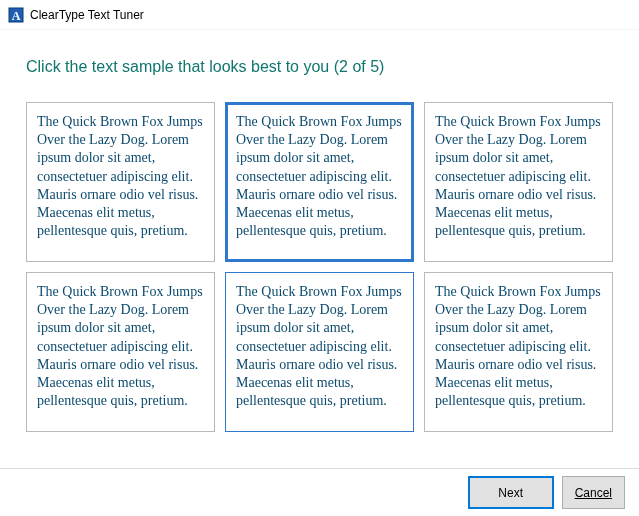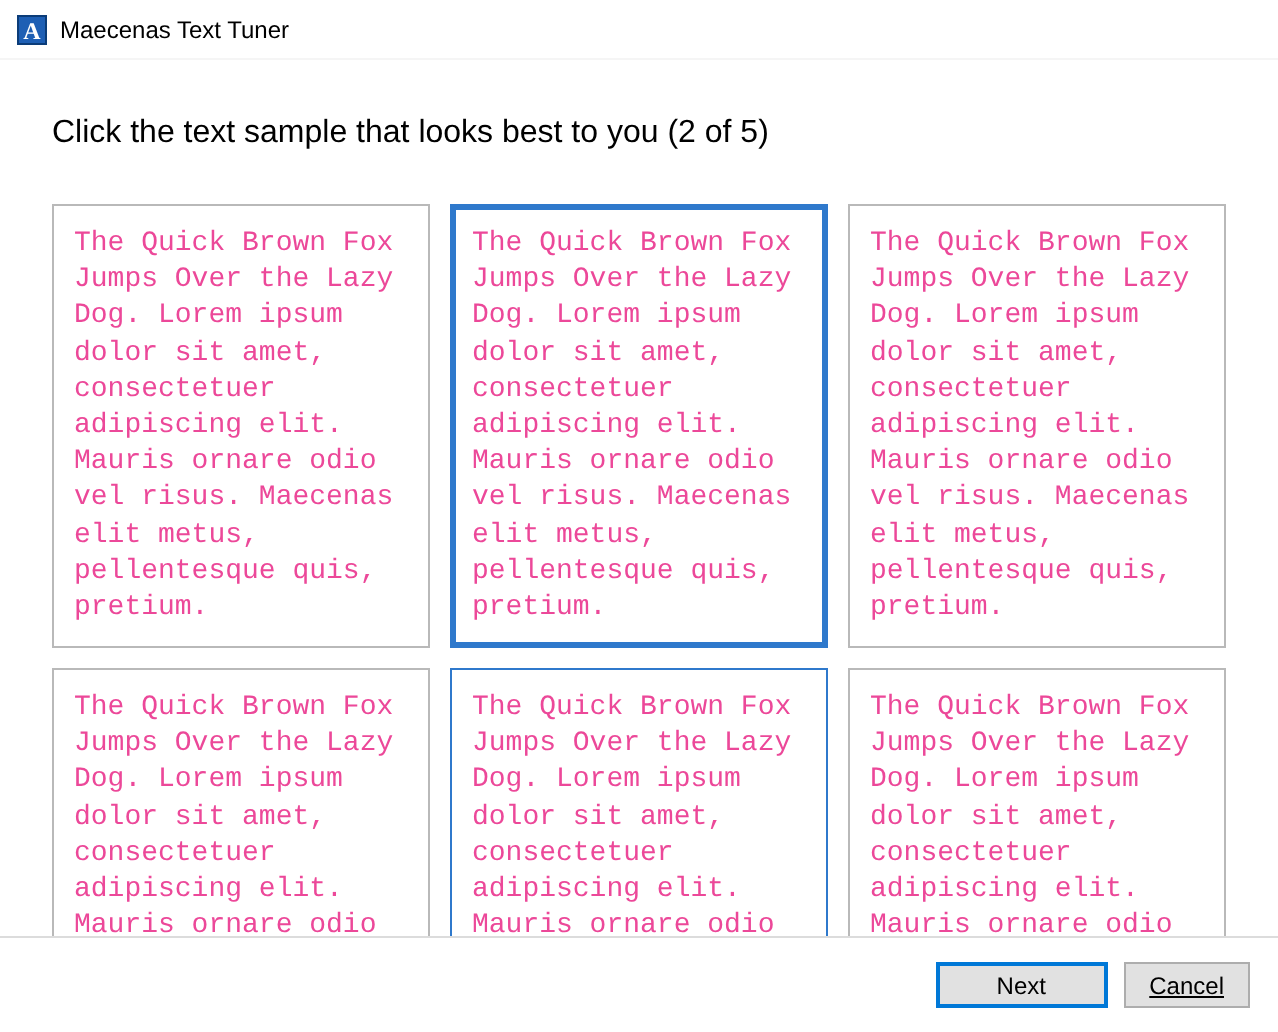--- a/index.html
+++ b/index.html
@@ -22,40 +22,40 @@
   }
   .titlebar .icon {
     width: 16px; height: 16px;
     margin-right: 6px;
     display: flex; align-items: center; justify-content: center;
   }
   .content {
     padding: 24px 26px 10px 26px;
   }
   .heading {
-    color: #000000;
+    color: #0f766e;
     font-size: 16px;
     font-weight: 400;
     margin: 4px 0 26px 0;
   }
   .grid {
     display: grid;
     grid-template-columns: repeat(3, 1fr);
     grid-template-rows: repeat(2, 1fr);
     gap: 10px;
   }
   .sample {
     border: 1px solid #B9B9B9;
     padding: 10px 10px;
     font-size: 14px;
     line-height: 1.3;
-    color: #ec4899;
+    color: #0c4a6e;
     cursor: pointer;
     min-height: 160px;
-    font-family: Liberation Mono, monospace;
+    font-family: Liberation Serif, serif;
   }
   .sample.selected {
     border: 3px solid #2F79CC;
     padding: 8px 8px;
   }
   .sample.hover {
     border: 1px solid #2F79CC;
   }
   .footer {
     position: absolute;
@@ -64,21 +64,21 @@
     border-top: 1px solid #DCDCDC;
     background: #ffffff;
     display: flex;
     align-items: center;
     justify-content: flex-end;
     padding: 0 14px;
     gap: 8px;
   }
   .btn {
     min-width: 86px;
-    height: 23px;
+    height: 33px;
     font-size: 12px;
     font-family: "Segoe UI", sans-serif;
     background: #E1E1E1;
     border: 1px solid #ADADAD;
     cursor: pointer;
     padding: 0 12px;
   }
   .btn.primary {
     border: 2px solid #0078D7;
     background: #E1E1E1;
@@ -91,21 +91,21 @@
 </head>
 <body>
 
 <div class="titlebar">
   <span class="icon">
     <svg width="16" height="16" viewBox="0 0 16 16">
       <rect x="1" y="1" width="14" height="14" fill="#1E5FB4" stroke="#0B3C78" stroke-width="1"></rect>
       <text x="8" y="12.5" text-anchor="middle" font-family="Georgia, serif" font-size="12" font-weight="bold" fill="#ffffff">A</text>
     </svg>
   </span>
-  <span>Maecenas Text Tuner</span>
+  <span>ClearType Text Tuner</span>
 </div>
 
 <div class="content">
   <div class="heading">Click the text sample that looks best to you (2 of 5)</div>
 
   <div class="grid">
     <div class="sample">The Quick Brown Fox Jumps Over the Lazy Dog. Lorem ipsum dolor sit amet, consectetuer adipiscing elit. Mauris ornare odio vel risus. Maecenas elit metus, pellentesque quis, pretium.</div>
     <div class="sample selected">The Quick Brown Fox Jumps Over the Lazy Dog. Lorem ipsum dolor sit amet, consectetuer adipiscing elit. Mauris ornare odio vel risus. Maecenas elit metus, pellentesque quis, pretium.</div>
     <div class="sample">The Quick Brown Fox Jumps Over the Lazy Dog. Lorem ipsum dolor sit amet, consectetuer adipiscing elit. Mauris ornare odio vel risus. Maecenas elit metus, pellentesque quis, pretium.</div>
     <div class="sample">The Quick Brown Fox Jumps Over the Lazy Dog. Lorem ipsum dolor sit amet, consectetuer adipiscing elit. Mauris ornare odio vel risus. Maecenas elit metus, pellentesque quis, pretium.</div>

